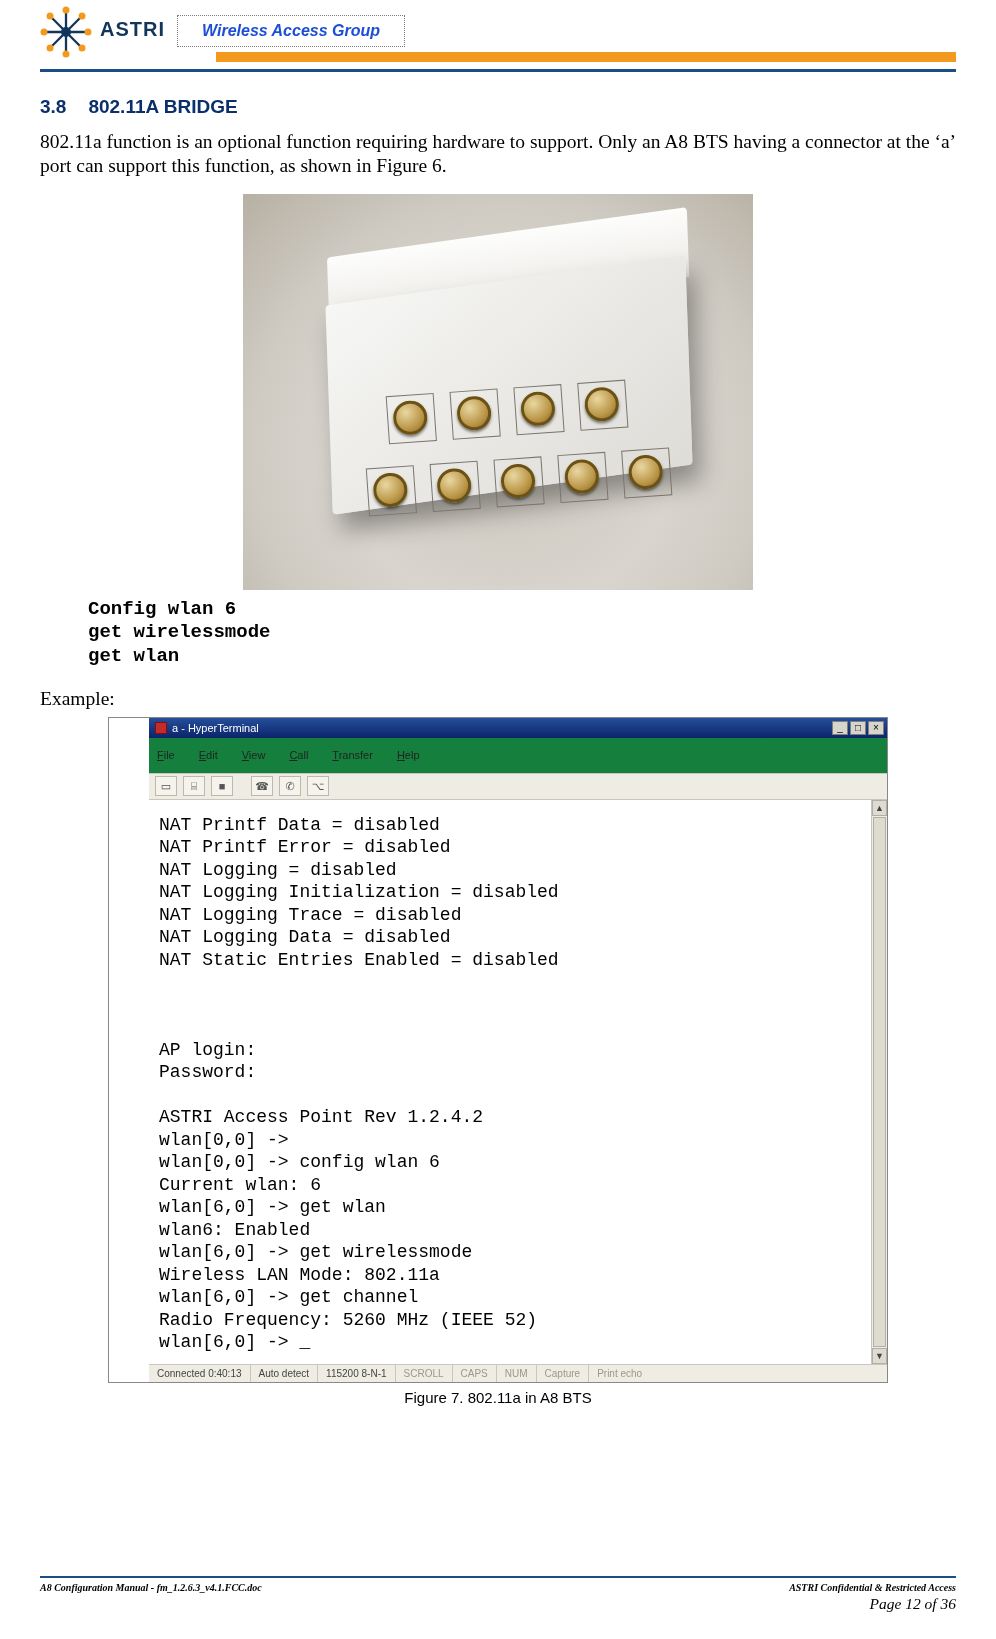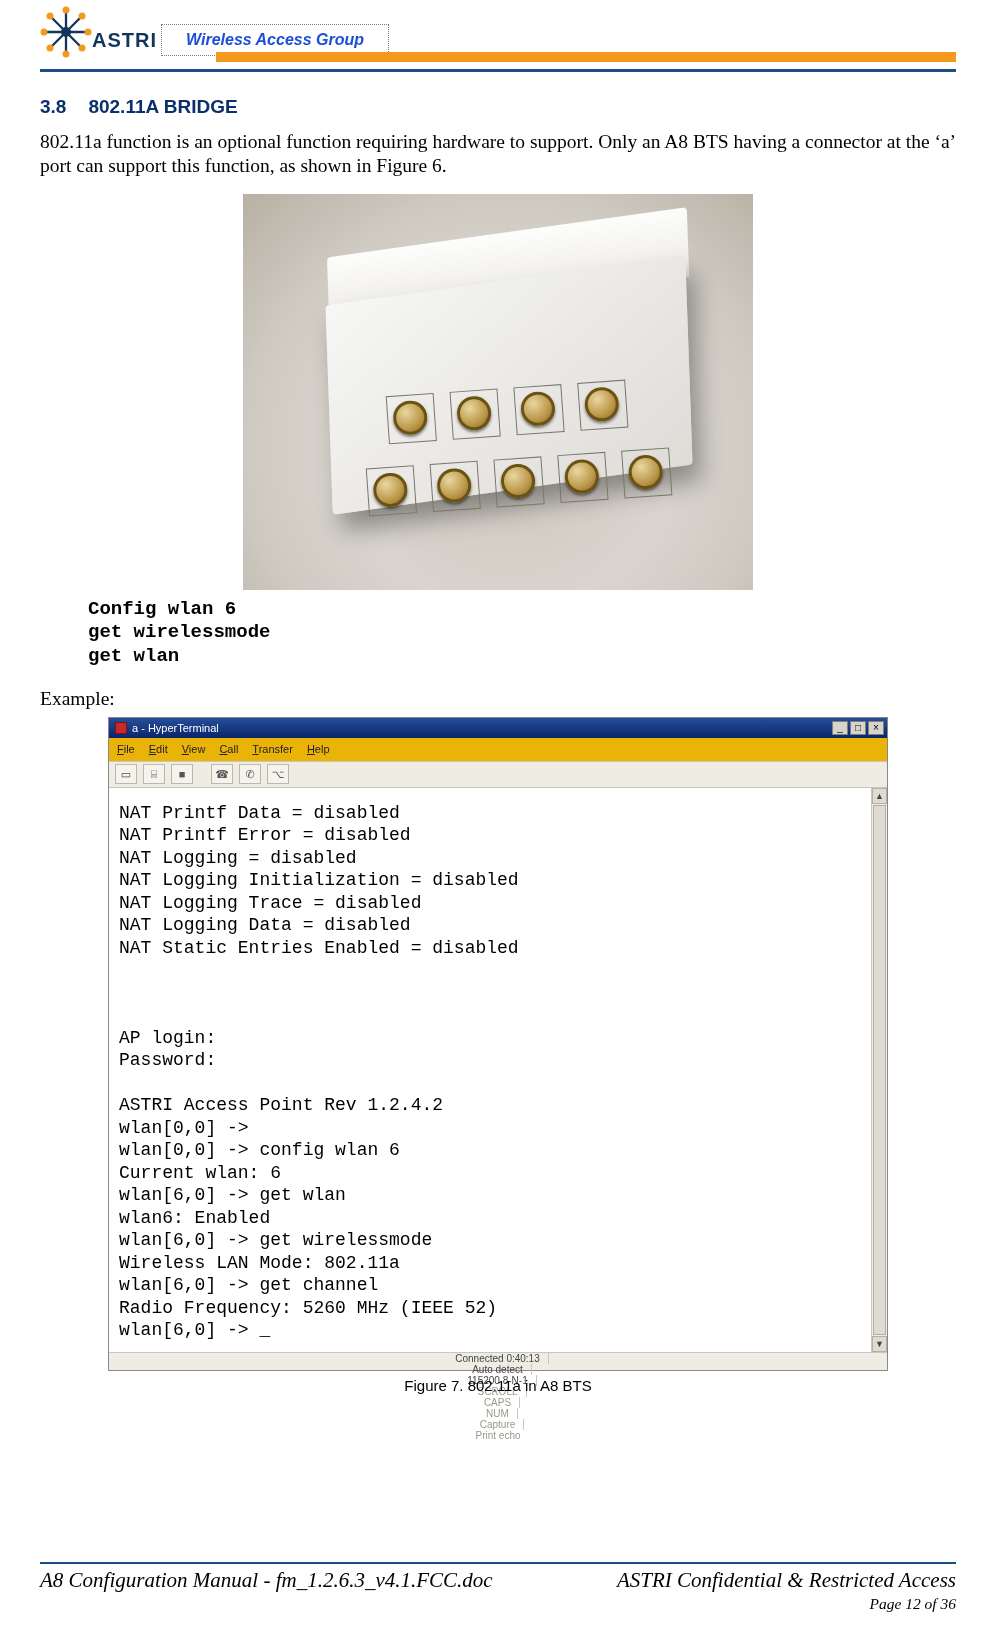--- a/index.html
+++ b/index.html
@@ -1,21 +1,21 @@
 <!DOCTYPE html>
 <html><head>
 <meta charset="utf-8">
 <style>
   * { box-sizing: border-box; margin: 0; padding: 0; }
   html, body { width: 996px; height: 1639px; background: #ffffff; font-family: "Times New Roman", Times, serif; color: #000; }
   .page { position: relative; width: 996px; height: 1639px; padding: 0 40px; }
 
   
   .header { position: relative; height: 72px; }
-  .logo-row { display: flex; align-items: flex-end; padding-top: 6px; }
+  .logo-row { display: flex; align-items: center; gap: 8px; padding-top: 6px; }
   .logo-svg { display: block; }
   .brand-name { font-family: Arial, Helvetica, sans-serif; font-weight: 700; font-size: 20px; letter-spacing: 1px; color: #12355b; padding-bottom: 6px; }
   .badge-box { border: 1px dotted #7a7a7a; padding: 6px 24px; margin-left: 4px; margin-bottom: 2px; }
   .badge-text { font-family: Arial, Helvetica, sans-serif; font-weight: 700; font-style: italic; font-size: 16px; color: #1d4ed8; }
   .orange-bar { position: absolute; left: 176px; right: 0; bottom: 10px; height: 10px; background: #f39a1e; }
   .blue-rule  { position: absolute; left: 0; right: 0; bottom: 0; height: 3px; background: #1a4e86; }
 
   
   .content { padding-top: 24px; }
   .sec-head { display: flex; align-items: flex-end; gap: 22px; margin-bottom: 12px; }
@@ -32,45 +32,45 @@
   .ports-row.bot { left: 130px; top: 270px; transform: rotate(-4deg); }
   .port { width: 34px; height: 34px; border-radius: 50%; background: radial-gradient(circle at 38% 34%, #e9d7a0 0%, #b99445 55%, #6a4f1d 100%); box-shadow: inset 0 0 0 3px #6a5216, 0 2px 3px rgba(0,0,0,.5); }
   .port::before { content:""; position:absolute; width:46px; height:46px; margin:-6px 0 0 -6px; border:1px solid #7a766e; }
   .caption { text-align: center; font-family: Arial, Helvetica, sans-serif; font-size: 15px; margin: 6px 0 22px; }
 
   
   .cmds { padding-left: 48px; margin-bottom: 18px; }
   .cmd { font-family: "Courier New", Courier, monospace; font-weight: 700; font-size: 19px; line-height: 1.25; }
 
   
-  .termwrap { width: 780px; margin: 6px auto 4px; border: 1px solid #888; font-family: Tahoma, Arial, sans-serif; }
+  .termwrap { width: 780px; margin: 6px auto 4px; border: 1px solid #888; font-family: Tahoma, Arial, sans-serif; padding-left: 40px; }
   .titlebar { height: 20px; background: linear-gradient(#264f9b, #0a246a); color: #fff; display: flex; align-items: center; justify-content: space-between; padding: 0 3px 0 6px; font-size: 11px; }
   .title-left { display:flex; align-items:center; gap:5px; }
   .redbook { width:12px; height:12px; background:#c62b2b; border:1px solid #7a1212; }
   .winbtns { display:flex; gap:2px; }
   .winbtn { width:16px; height:14px; background:#d7d4cc; border:1px solid #7f7f7f; font-size:10px; line-height:12px; text-align:center; color:#000; }
-  .menubar { height: 24px; background:#eab308; border-bottom:1px solid #c9c6bd; display:flex; align-items:center; gap:14px; padding-left:8px; font-size:11px; color:#222; }
+  .menubar { height: 36px; background:#15803d; border-bottom:1px solid #c9c6bd; display:flex; align-items:center; gap:24px; padding-left:8px; font-size:11px; color:#222; }
   .menubar span u { text-decoration: underline; }
   .toolbar { height:26px; background:#efece3; border-bottom:1px solid #c9c6bd; display:flex; align-items:center; gap:6px; padding-left:6px; }
   .tbtn { width:22px; height:20px; background:#f5f3ec; border:1px solid #bcb8ad; display:flex; align-items:center; justify-content:center; font-size:11px; color:#555; }
   .toolbar .sep { width:6px; }
   .termbody { display:flex; }
   .termtext { flex:1; background:#fff; padding:14px 10px 10px 10px; }
   .tt { font-family: "Courier New", Courier, monospace; font-size: 18px; line-height: 1.25; white-space: pre; color:#000; }
   .vscroll { width:16px; background:#efece3; border-left:1px solid #c9c6bd; display:flex; flex-direction:column; justify-content:space-between; }
   .sbtn { height:16px; background:#dedbd1; border:1px solid #b3afa4; font-size:9px; text-align:center; line-height:14px; color:#444; }
   .thumb { flex:1; margin:1px; background:#dedbd1; border:1px solid #b3afa4; }
-  .statusbar { height:18px; background:#efece3; border-top:1px solid #c9c6bd; display:flex; align-items:center; font-size:10px; color:#444;flex-direction:column; }
+  .statusbar { height:18px; background:#efece3; border-top:1px solid #c9c6bd; display:flex; align-items:center; font-size:10px; color:#444; }
   .sb-cell { padding:0 8px; border-right:1px solid #c9c6bd; height:100%; display:flex; align-items:center; }
   .sb-cell.dim { color:#9b978c; }
 
   
   .footer { position: absolute; left: 40px; right: 40px; bottom: 26px; }
   .footer-rule { height: 2px; background: #1a4e86; margin-bottom: 4px; }
-  .footer-row { display: flex; justify-content: space-between; align-items: flex-end; font-style: italic; font-size: 21px; }
+  .footer-row { display: flex; justify-content: space-between; align-items: flex-end; font-style: italic; font-size: 10px; font-weight: bold; }
   .footer-center { text-align:right; font-style: italic; font-size: 15.5px; margin-top:2px; }
 </style>
 </head>
 <body>
 
 <div class="page">
 
   <div class="header">
     <div class="logo-row">
       <svg class="logo-svg" width="52" height="52" viewBox="0 0 52 52">

